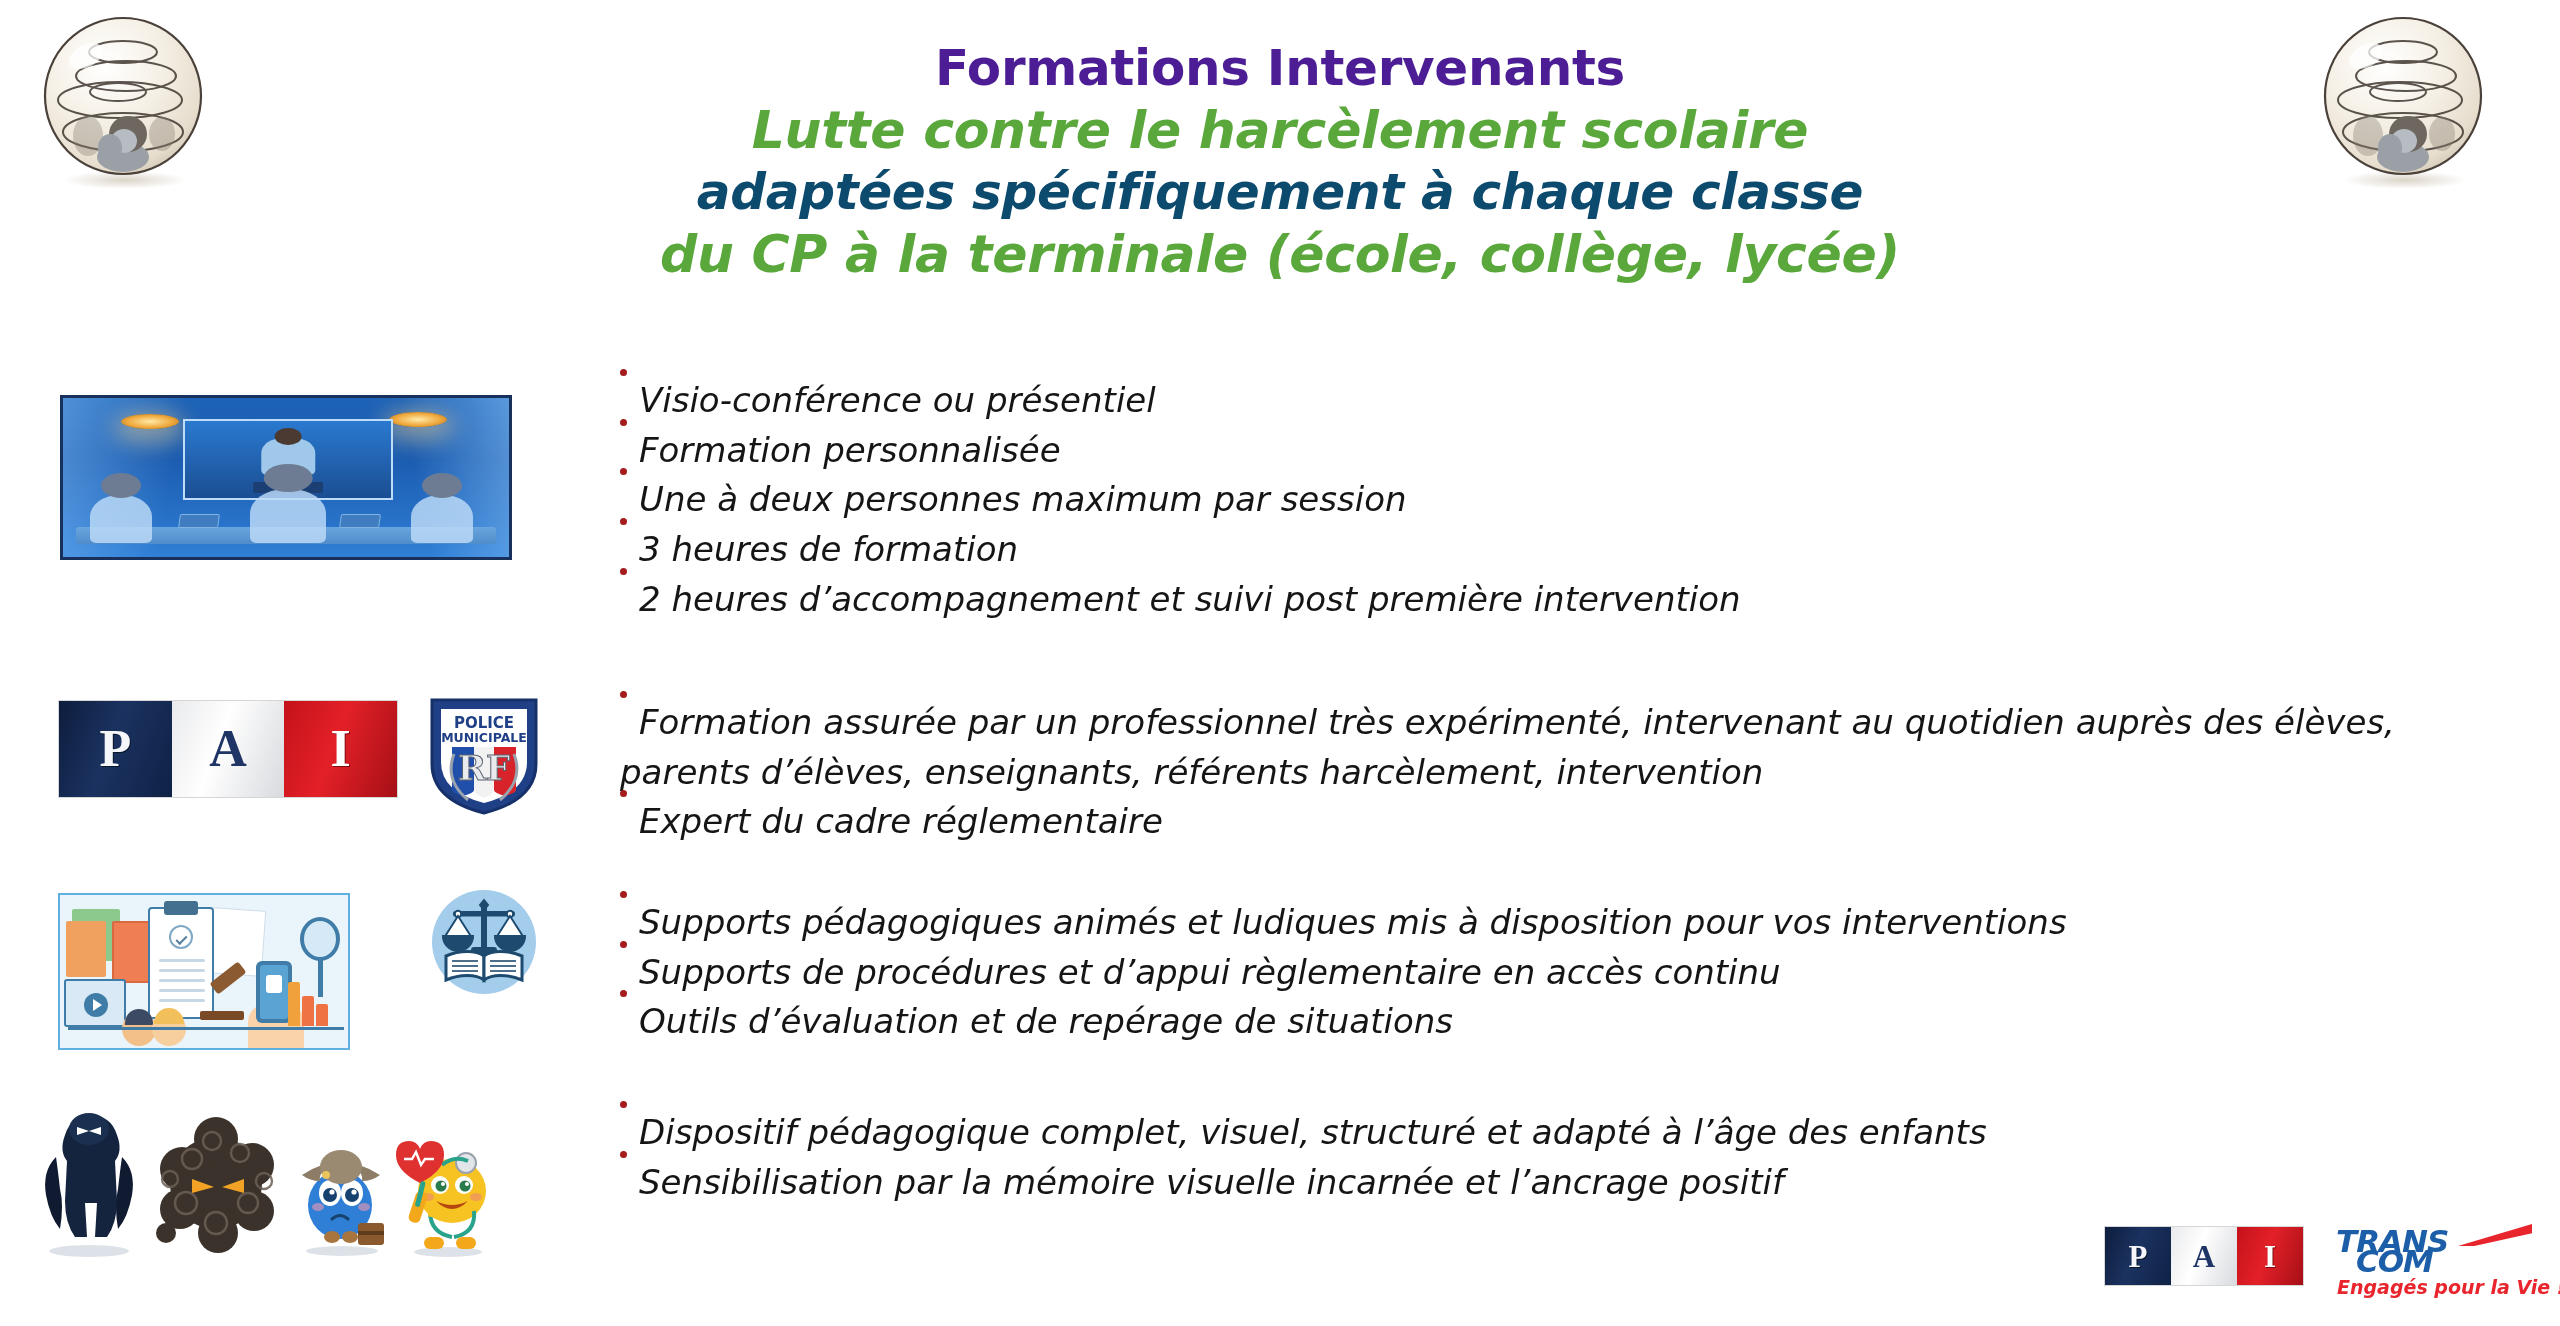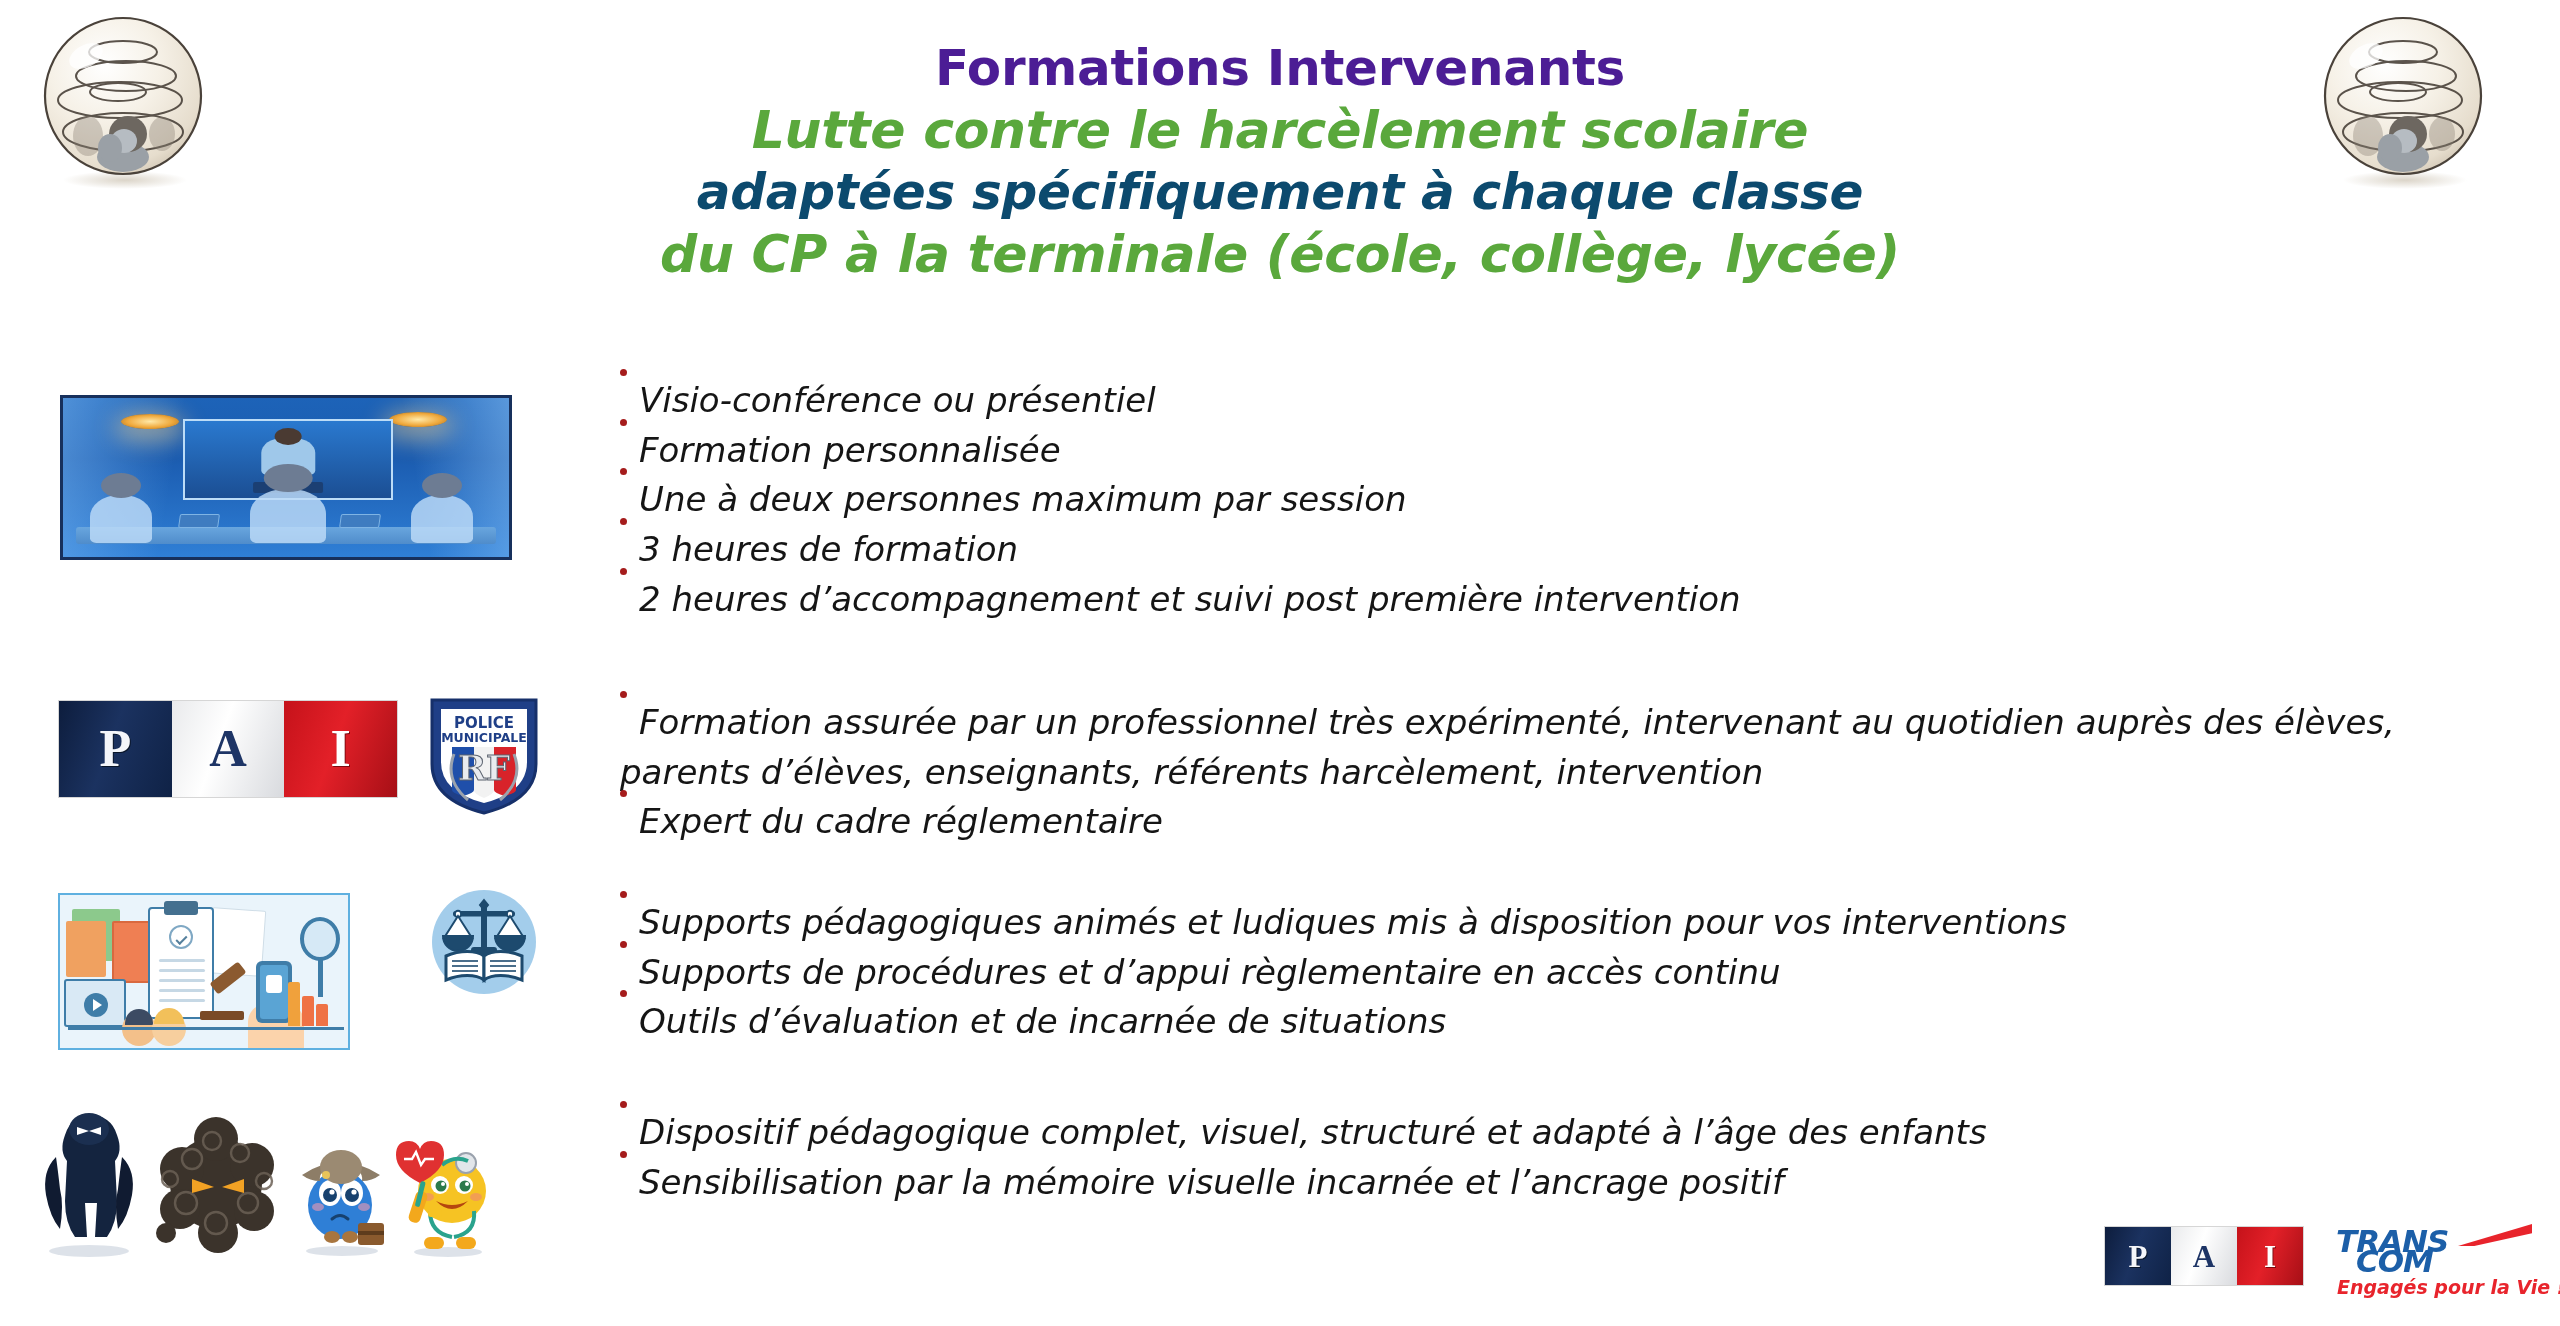--- a/index.html
+++ b/index.html
@@ -654,21 +654,21 @@
     <div class="bullet-row">
       <span class="bullet-dot"></span>
       <span class="bullet-text">Supports pédagogiques animés et ludiques mis à disposition pour vos interventions</span>
     </div>
     <div class="bullet-row">
       <span class="bullet-dot"></span>
       <span class="bullet-text">Supports de procédures et d’appui règlementaire en accès continu</span>
     </div>
     <div class="bullet-row">
       <span class="bullet-dot"></span>
-      <span class="bullet-text">Outils d’évaluation et de incarnée de situations</span>
+      <span class="bullet-text">Outils d’évaluation et de repérage de situations</span>
     </div>
   </div>
 
   <div class="bullet-group g4">
     <div class="bullet-row">
       <span class="bullet-dot"></span>
       <span class="bullet-text">Dispositif pédagogique complet, visuel, structuré et adapté à l’âge des enfants</span>
     </div>
     <div class="bullet-row">
       <span class="bullet-dot"></span>

